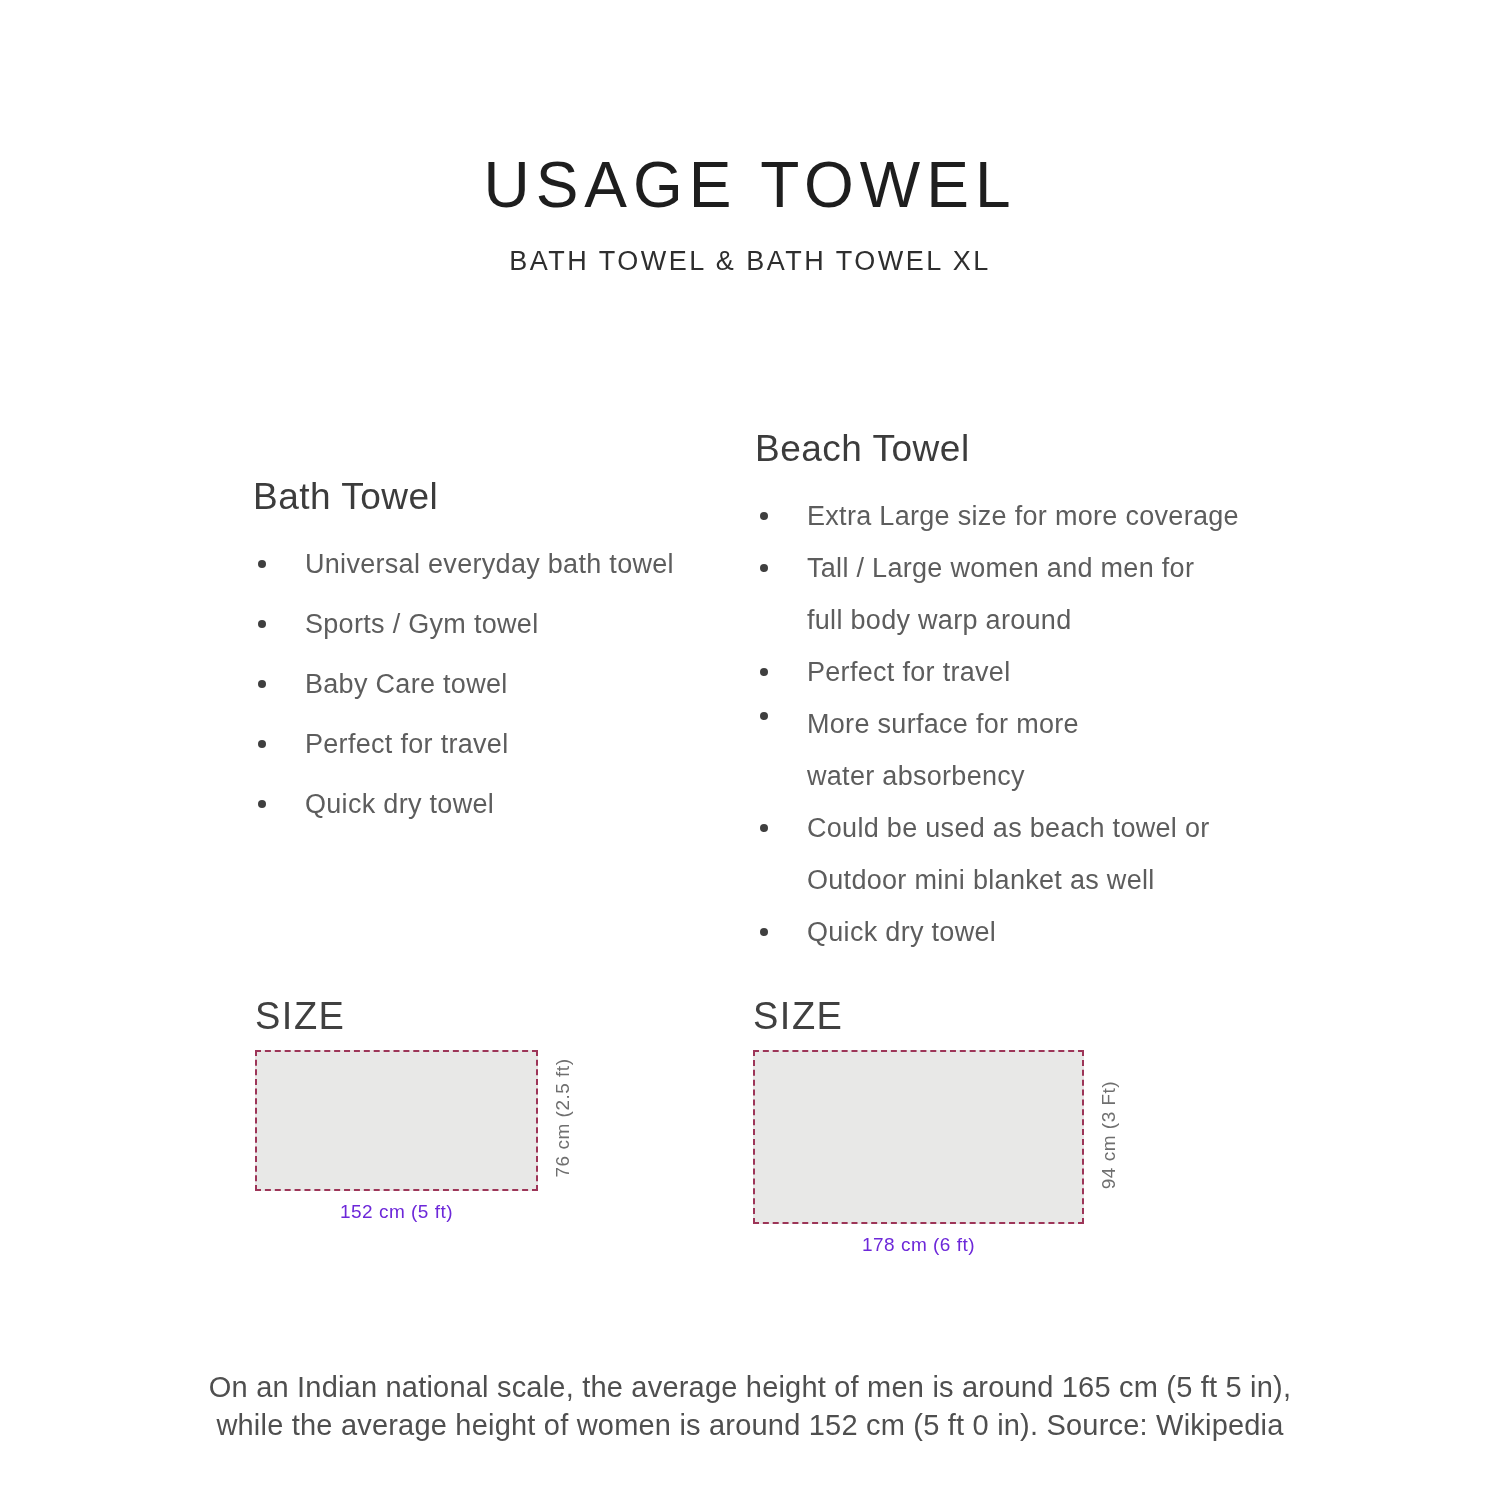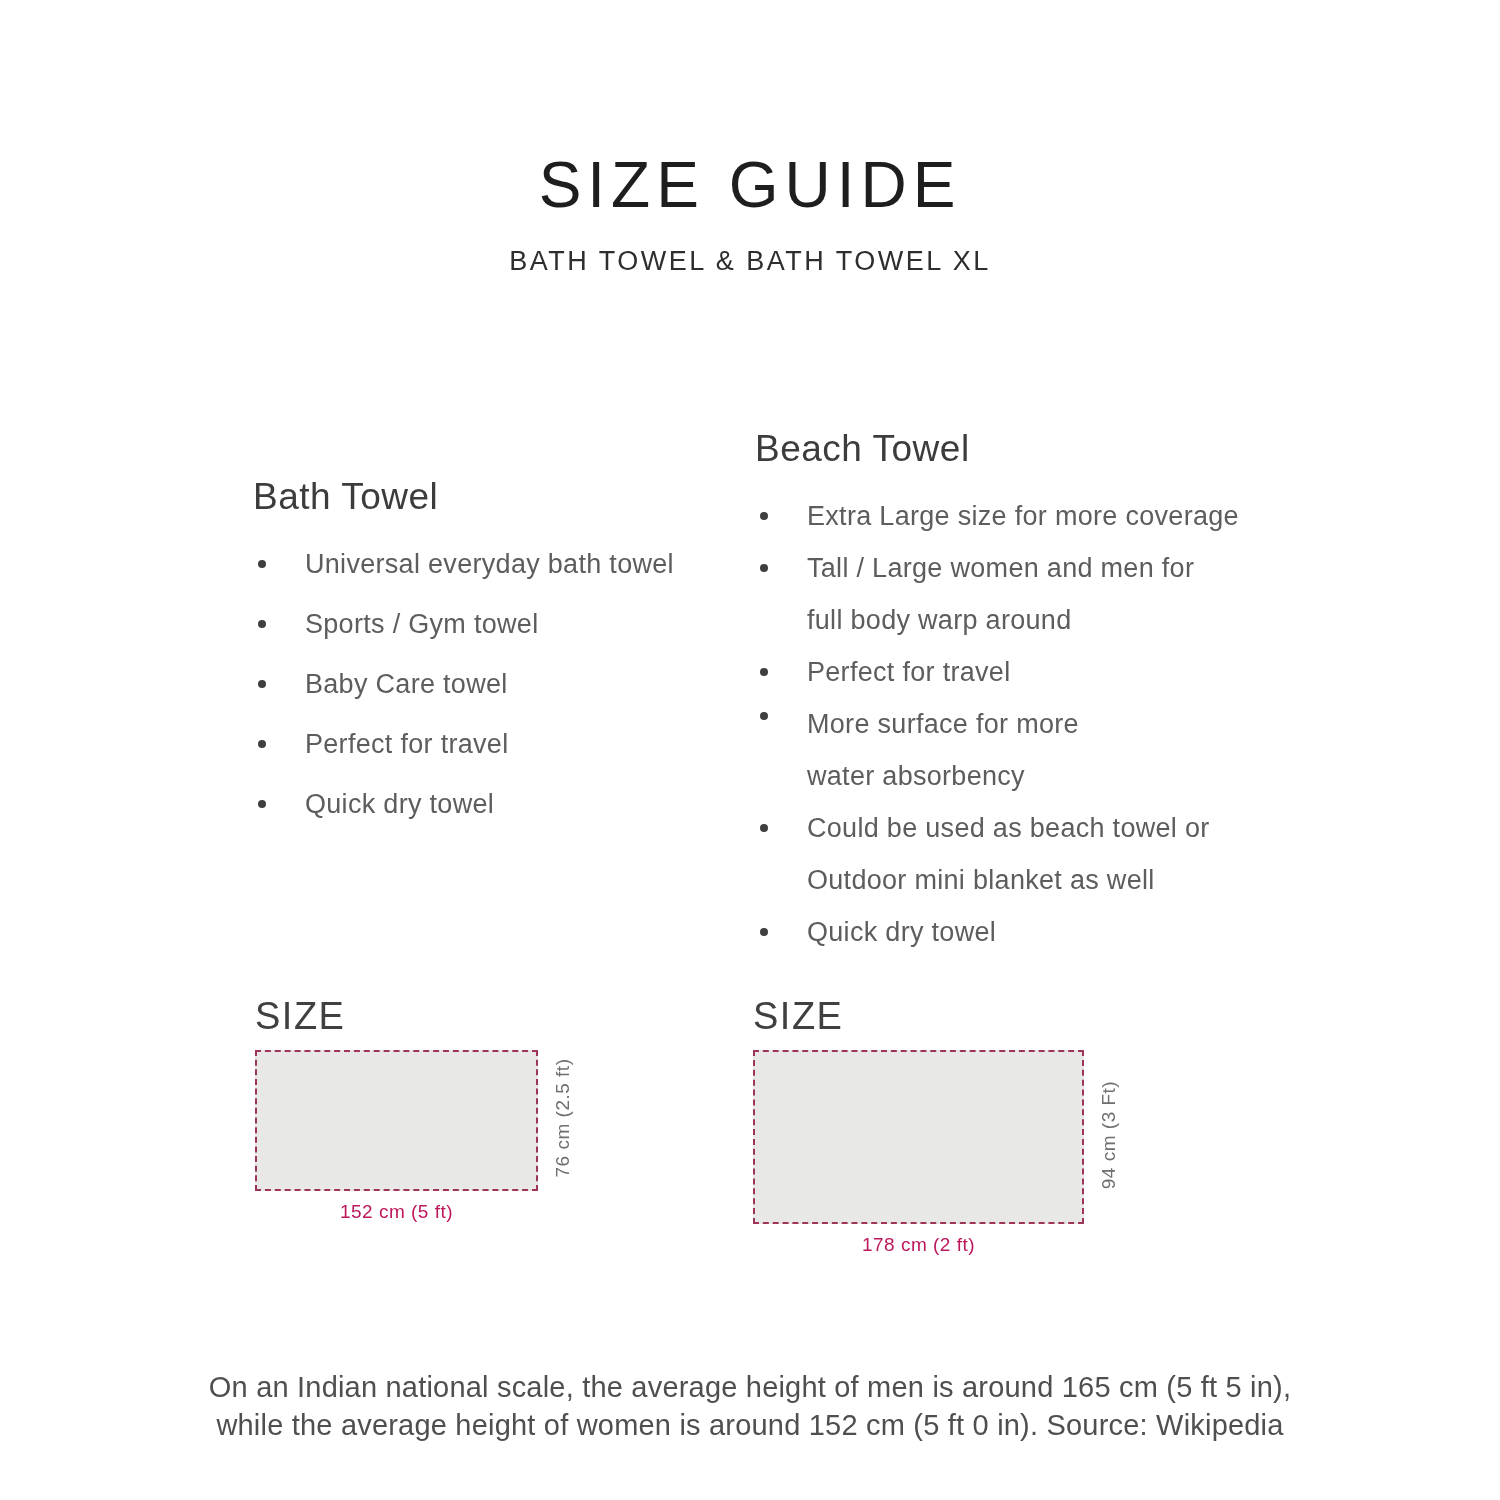--- a/index.html
+++ b/index.html
@@ -53,21 +53,21 @@
     letter-spacing:1.5px; margin-bottom:12px;
   }
   .towel-rect {
     background:var(--towel-fill,#e8e8e7);
     border:2px dashed var(--dash,#9d3558);
   }
   .rect-left  { width:283px; height:141px; }
   .rect-right { width:331px; height:174px; }
   .width-label {
     text-align:center; margin-top:10px;
-    font-size:19px; color:#be185d; letter-spacing:0.5px;
+    font-size:19px; color:#6d28d9; letter-spacing:0.5px;
   }
   .rect-left  + .width-label { width:283px; }
   .rect-right + .width-label { width:331px; }
   .vlabel {
     position:absolute; white-space:nowrap;
     font-size:19px; color:#6f6f6f; letter-spacing:0.5px;
     transform:translate(-50%,-50%) rotate(-90deg);
   }
   .vlabel-left  { left:308px; top:123px; }
   .vlabel-right { left:356px; top:140px; }
@@ -78,21 +78,21 @@
     text-align:center; font-size:29px; line-height:38px;
     color:#4f4f4f; white-space:pre-line; letter-spacing:0.2px;
   }
 </style>
 </head>
 <body>
 
 <div class="canvas" style="--dash: #9d3558; --towel-fill: #e8e8e7;">
 
   <div class="header">
-    <div class="title">SIZE GUIDE</div>
+    <div class="title">USAGE TOWEL</div>
     <div class="subtitle">BATH TOWEL &amp; BATH TOWEL XL</div>
   </div>
 
   <div class="col col-left">
     <div class="col-heading">Bath Towel</div>
     <div class="bullet">
       <span class="dot"></span>
       <span class="bullet-text">Universal everyday bath towel</span>
     </div>
     <div class="bullet">
@@ -147,20 +147,20 @@
   <div class="size-section size-left">
     <div class="size-heading">SIZE</div>
     <div class="towel-rect rect-left"></div>
     <div class="width-label">152 cm (5 ft)</div>
     <div class="vlabel vlabel-left">76 cm (2.5 ft)</div>
   </div>
 
   <div class="size-section size-right">
     <div class="size-heading">SIZE</div>
     <div class="towel-rect rect-right"></div>
-    <div class="width-label">178 cm (2 ft)</div>
+    <div class="width-label">178 cm (6 ft)</div>
     <div class="vlabel vlabel-right">94 cm (3 Ft)</div>
   </div>
 
   <div class="footer">On an Indian national scale, the average height of men is around 165 cm (5 ft 5 in),
 while the average height of women is around 152 cm (5 ft 0 in). Source: Wikipedia</div>
 
 </div>
 
 </body></html>

